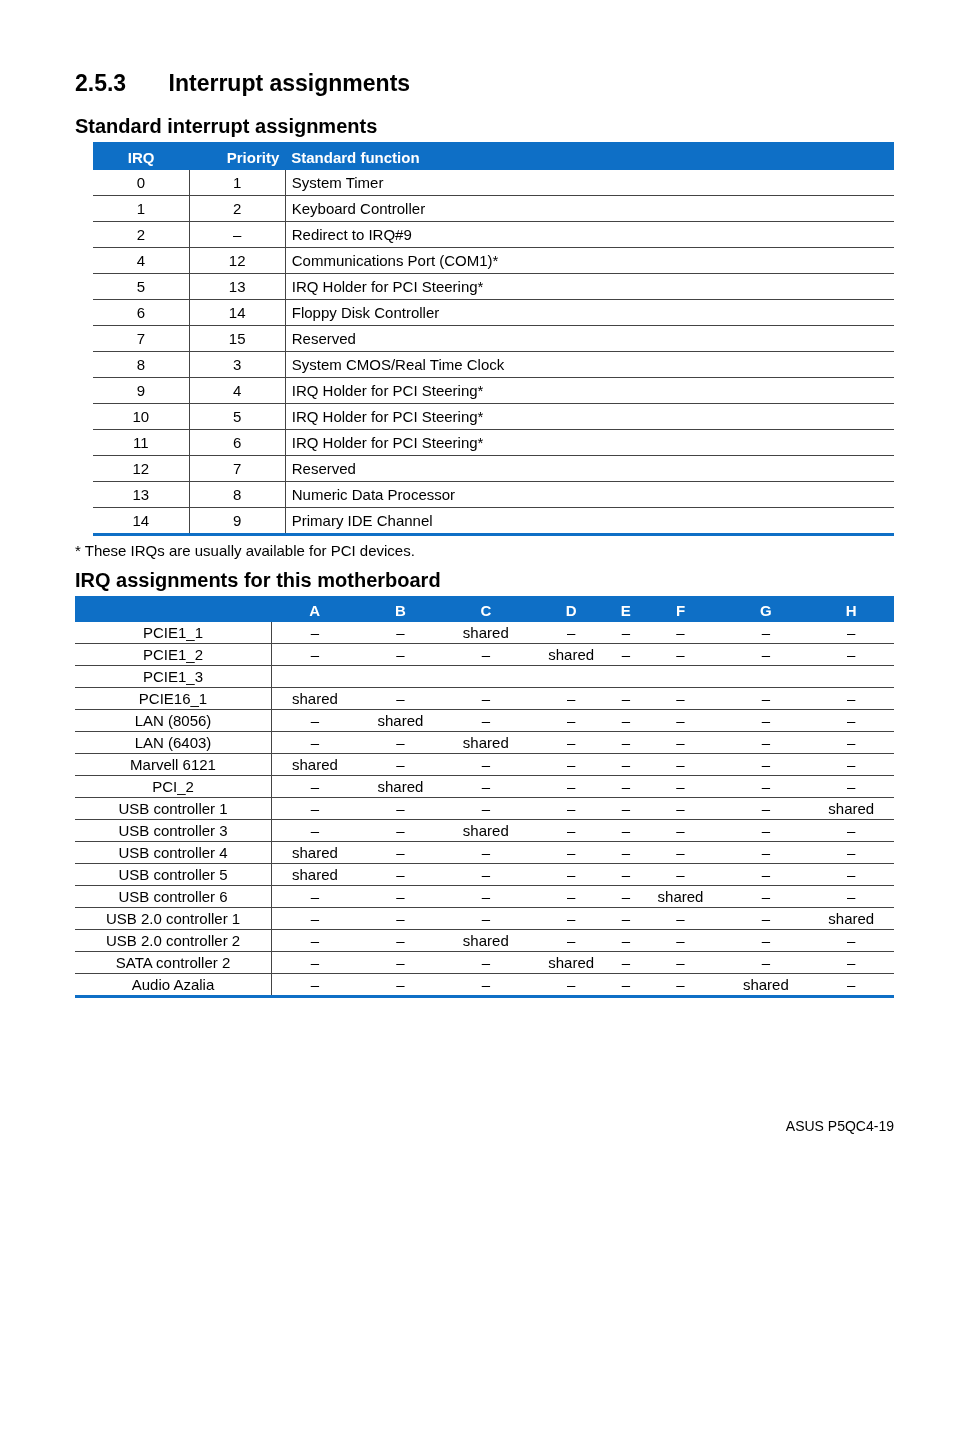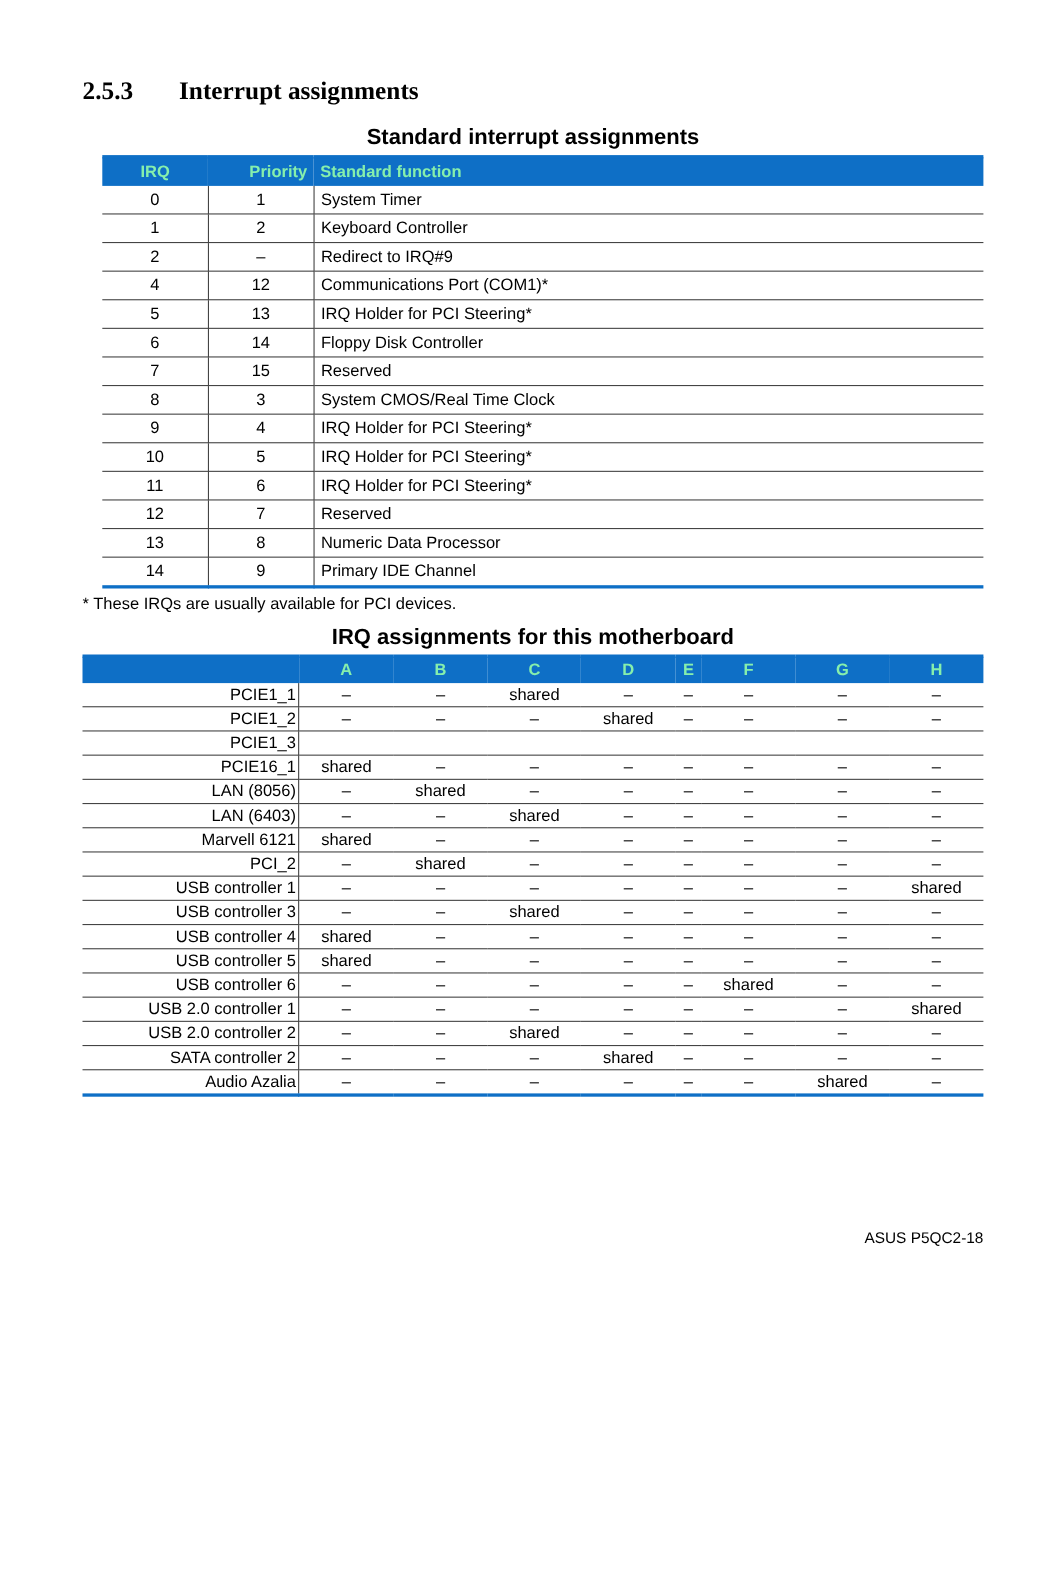--- a/index.html
+++ b/index.html
@@ -12,41 +12,39 @@
       background: #fff;
       width: 954px;
       margin: 0 auto;
       padding: 70px 60px 40px 75px;
       color: #000;
     }
     .h1 {
       font-size: 23px;
       font-weight: bold;
       margin-bottom: 18px;
-      font-family: Liberation Serif, serif;
     }
     .h1 .num {
       display: inline-block;
       margin-right: 36px;
     }
     .h2 {
       font-size: 20px;
       font-weight: bold;
       margin-bottom: 4px;
       margin-top: 8px;
-      text-align: center;
     }
     table {
       border-collapse: collapse;
       width: 100%;
       margin-bottom: 4px;
     }
     th {
       background: #0e6fc6;
-      color: #86efac;
+      color: #ffffff;
       font-weight: bold;
       font-size: 15px;
       padding: 4px 6px;
       text-align: left;
     }
     td {
       border-bottom: 1px solid #444;
       font-size: 15px;
       padding: 4px 6px;
       vertical-align: middle;
@@ -80,21 +78,21 @@
       text-align: left;
       width: 24%;
     }
     .table2 td {
       text-align: center;
       padding: 2px 2px;
       font-size: 15px;
       white-space: nowrap;
     }
     .table2 td:first-child {
-      text-align: right;
+      text-align: center;
       border-right: 1px solid #444;
     }
     .table2 tr:last-child td { border-bottom: none; }
     .footer {
       display: flex;
       justify-content: flex-end;
       font-size: 14px;
       margin-top: 120px;
     }
   </style>
@@ -394,14 +392,14 @@
         <td>–</td>
         <td>–</td>
         <td>shared</td>
         <td>–</td>
       </tr>
     </tbody>
 </table>
 
 <div class="footer">
   <span>ASUS P5QC</span>
-  <span>2-18</span>
+  <span>4-19</span>
 </div>
 
 </body></html>

